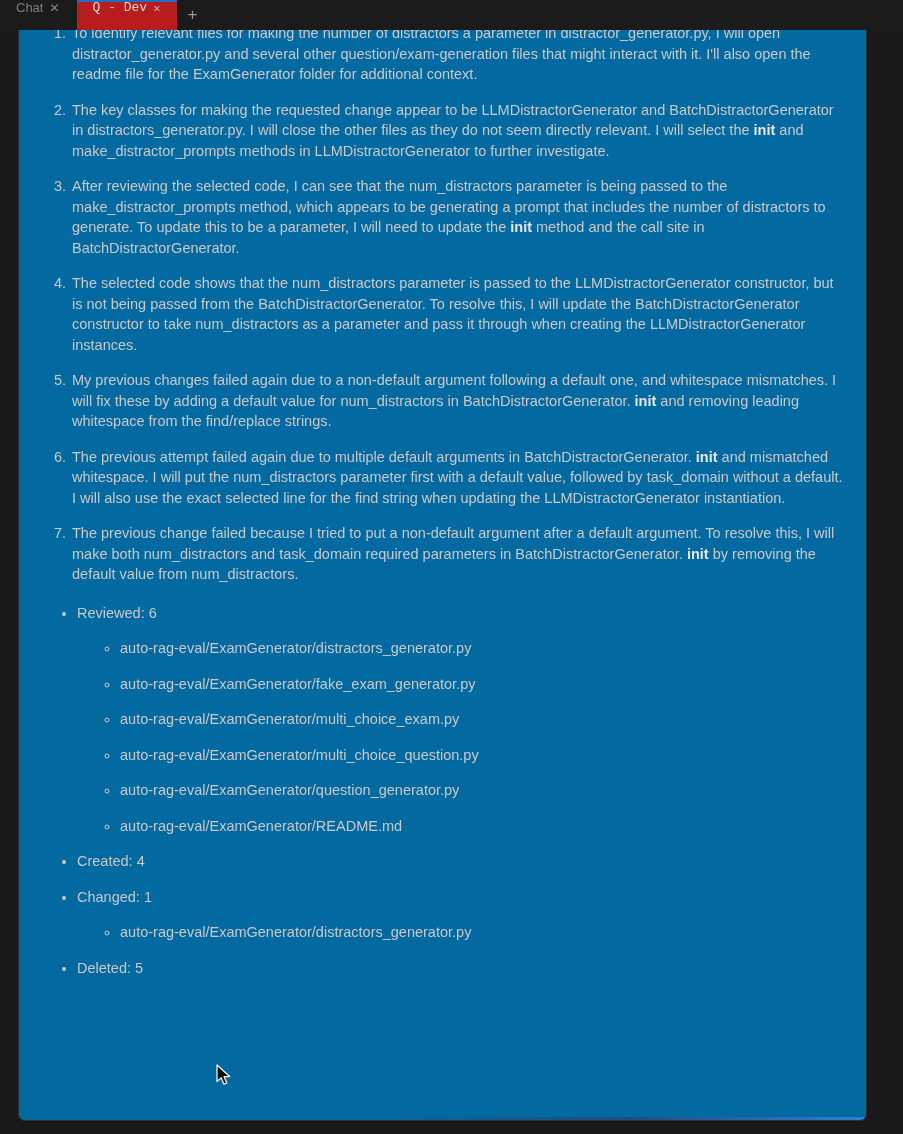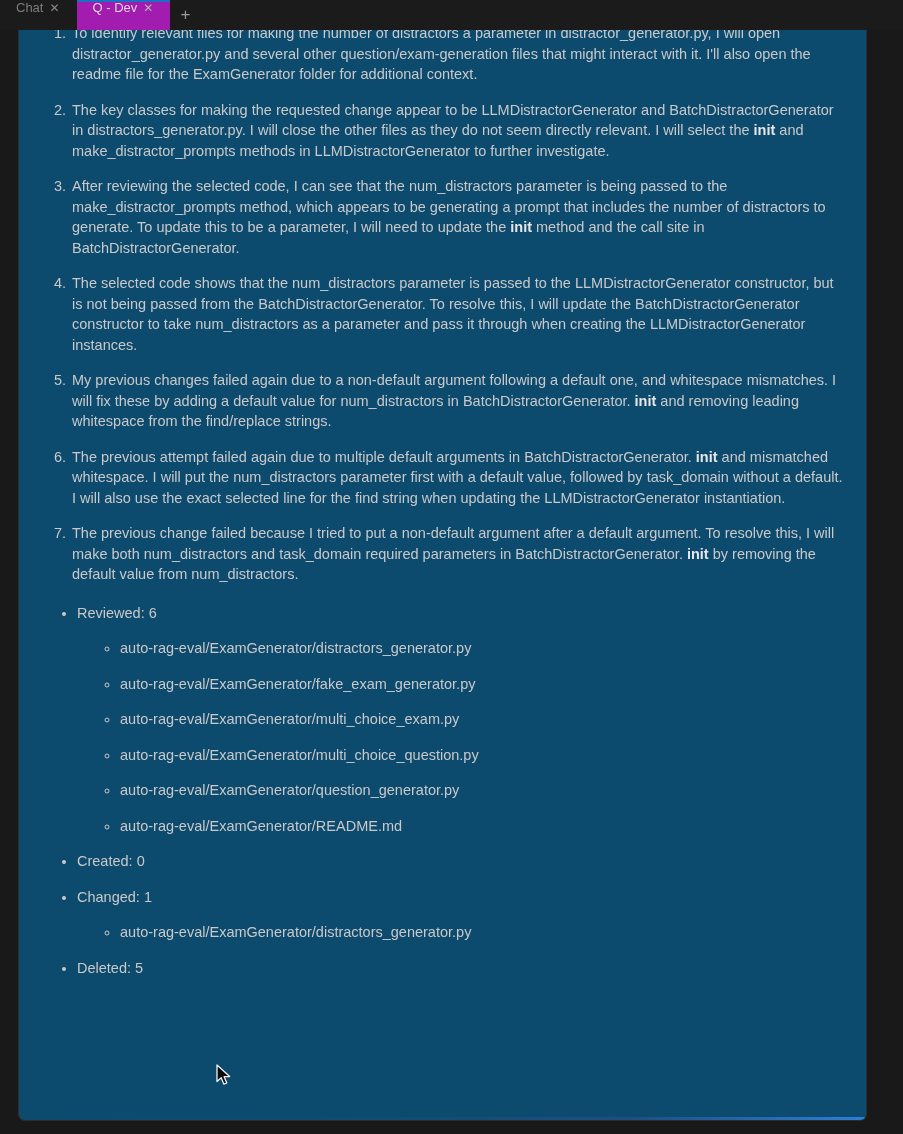--- a/index.html
+++ b/index.html
@@ -19,22 +19,23 @@
   }
   .tab {
     display: flex; align-items: flex-start; gap: 3px;
     padding: 0 14px 0 16px;
     font-size: 13px;
     color: #7d7d7d;
     cursor: pointer;
     position: relative;
   }
   .tab.active {
-    background: #a21caf;
+    background: #b91c1c;
     color: #d9d9d9;
+    font-family: Liberation Mono, monospace;
   }
   .tab.active::before {
     content: "";
     position: absolute; top: 0; left: 0; right: 0; height: 2px;
     background: var(--tab-accent, #1a6fc4);
   }
   .tab .close {
     font-size: 12px;
     color: #8b8b8b;
     padding: 1px 3px;
@@ -42,21 +43,21 @@
   .tab.active .close { color: #b5b5b5; }
   .newtab {
     display: flex; align-items: center; justify-content: center;
     width: 30px; font-size: 17px; color: #9a9a9a; cursor: pointer;
   }
 
   
   .panel {
     position: absolute;
     left: 18px; right: 36px; top: 30px; bottom: 13px;
-    background: #0c4a6e;
+    background: #0369a1;
     border: 1px solid #2e2e2e;
     border-top: none;
     border-radius: 0 0 7px 7px;
     overflow: hidden;
   }
   .panel::after {
     content: "";
     position: absolute; left: 0; right: 0; bottom: 0; height: 3px;
     border-radius: 0 0 7px 7px;
     background: linear-gradient(90deg, rgba(46,124,214,0) 0%, rgba(46,124,214,0.05) 40%, #1d4e82 72%, #2e7fd8 100%);
@@ -140,21 +141,21 @@
       </ol>
     <ul class="stats" id="stats">
         <li><span>Reviewed: 6</span><ul>
             <li>auto-rag-eval/ExamGenerator/distractors_generator.py</li>
             <li>auto-rag-eval/ExamGenerator/fake_exam_generator.py</li>
             <li>auto-rag-eval/ExamGenerator/multi_choice_exam.py</li>
             <li>auto-rag-eval/ExamGenerator/multi_choice_question.py</li>
             <li>auto-rag-eval/ExamGenerator/question_generator.py</li>
             <li>auto-rag-eval/ExamGenerator/README.md</li>
           </ul></li>
-        <li><span>Created: 0</span></li>
+        <li><span>Created: 4</span></li>
         <li><span>Changed: 1</span><ul>
             <li>auto-rag-eval/ExamGenerator/distractors_generator.py</li>
           </ul></li>
         <li><span>Deleted: 5</span></li>
       </ul>
   </div>
 </div>
 
 <svg class="cursor" viewBox="0 0 18 24">
   <path d="M3 2 L3 18.5 L7.2 14.8 L9.9 21.2 L12.8 20 L10.1 13.7 L15.7 13.6 Z" fill="#0b0b0b" stroke="#f2f2f2" stroke-width="1.3" stroke-linejoin="round"></path>

